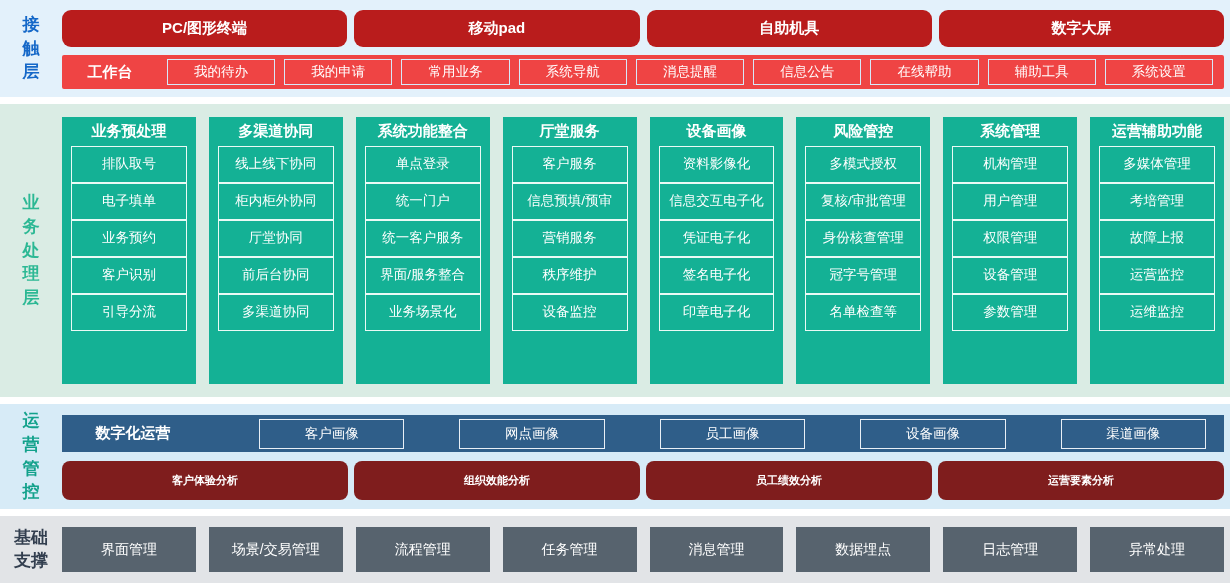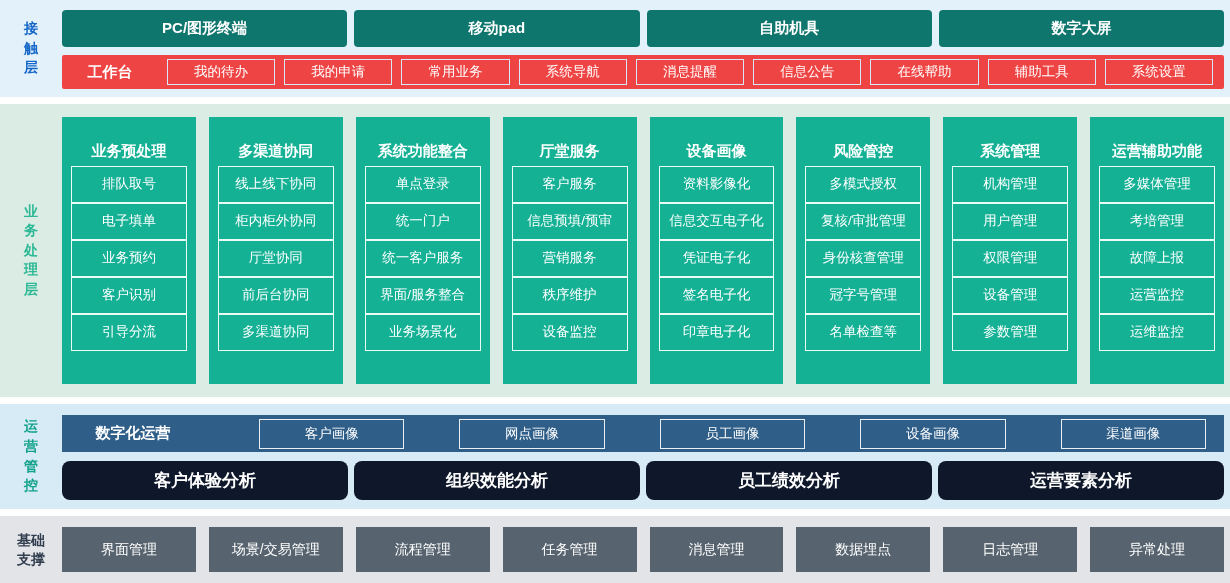--- a/index.html
+++ b/index.html
@@ -7,50 +7,50 @@
     width:1230px;height:583px;background:#ffffff;
     font-family:"Liberation Sans","DejaVu Sans",sans-serif;
     overflow:hidden;
   }
   .band{display:flex;width:1230px;box-sizing:border-box;}
   .band-contact{height:97px;background:#e3f1fb;margin-bottom:7px;}
   .band-business{height:293px;background:#daece4;margin-bottom:7px;}
   .band-ops{height:105px;background:#d7ebf7;margin-bottom:7px;}
   .band-foundation{height:67px;background:#e2e4e7;}
 
-  .layer-label{width:62px;flex:0 0 62px;display:flex;align-items:center;justify-content:center;font-weight:bold;font-size:14px;}
+  .layer-label{width:62px;flex:0 0 62px;display:flex;align-items:center;justify-content:center;font-weight:bold;font-size:17px;}
   .vert{width:1.05em;line-height:1.4;word-break:break-all;text-align:center;}
   .vert2{width:2.1em;line-height:1.35;word-break:break-all;text-align:center;}
   .lbl-contact{color:#1568c8;}
   .lbl-business{color:#2cb894;}
   .lbl-ops{color:#12a18b;}
   .lbl-foundation{color:#323e4f;}
 
   .content{flex:1;padding-right:6px;box-sizing:border-box;}
 
   
   .device-row{display:flex;gap:7px;margin-top:10px;}
-  .device-btn{flex:1;height:37px;background:#0f766e;border-radius:4px;color:#fff;font-weight:bold;font-size:15px;display:flex;align-items:center;justify-content:center;}
+  .device-btn{flex:1;height:37px;background:#b91c1c;border-radius:9px;color:#fff;font-weight:bold;font-size:15px;display:flex;align-items:center;justify-content:center;}
   .workbench-bar{margin-top:8px;height:34px;background:#ef4444;display:flex;align-items:center;padding-right:11px;border-radius:2px;}
   .workbench-label{width:96px;flex:0 0 96px;color:#fff;font-weight:bold;font-size:15px;text-align:center;}
   .wb-item{flex:1;height:24px;margin-left:9px;border:1px solid #d7e8f8;color:#fff;font-size:13.5px;display:flex;align-items:center;justify-content:center;}
 
   
   .biz-content{display:flex;gap:13px;padding:13px 6px 13px 0;box-sizing:border-box;}
-  .biz-col{flex:1;background:#14b195;display:flex;flex-direction:column;padding:20px 9px 12px;min-width:0;}
+  .biz-col{flex:1;background:#14b195;display:flex;flex-direction:column;padding:0 9px 12px;min-width:0;}
   .biz-col-title{height:29px;display:flex;align-items:center;justify-content:center;color:#fff;font-weight:bold;font-size:15px;white-space:nowrap;}
   .biz-items{flex:1;display:flex;flex-direction:column;justify-content:flex-start;}
   .biz-item{height:35px;border:1px solid #eafaf5;color:#fff;font-size:13.5px;line-height:1.1;text-align:center;display:flex;align-items:center;justify-content:center;padding:0 2px;}
 
   
   .digital-bar{margin-top:11px;height:37px;background:#2f5e89;display:flex;align-items:center;padding-right:18px;gap:36px;}
   .digital-label{width:142px;flex:0 0 142px;color:#fff;font-weight:bold;font-size:15px;text-align:center;}
   .digital-item{flex:1;height:28px;margin-left:19px;border:1px solid #e8eff6;color:#fff;font-size:13.5px;display:flex;align-items:center;justify-content:center;}
   .analysis-row{margin-top:9px;display:flex;gap:6px;}
-  .analysis-btn{flex:1;height:39px;background:#0f172a;border-radius:8px;color:#fff;font-weight:bold;font-size:17px;display:flex;align-items:center;justify-content:center;}
+  .analysis-btn{flex:1;height:39px;background:#7f1d1d;border-radius:8px;color:#fff;font-weight:bold;font-size:11px;display:flex;align-items:center;justify-content:center;}
 
   
   .fnd-content{display:flex;gap:13px;align-items:center;padding-right:6px;}
   .fnd-item{flex:1;height:45px;background:#57636e;color:#fff;font-size:14px;display:flex;align-items:center;justify-content:center;}
 </style>
 </head>
 <body>
 
 <div class="band band-contact">
   <div class="layer-label lbl-contact">

